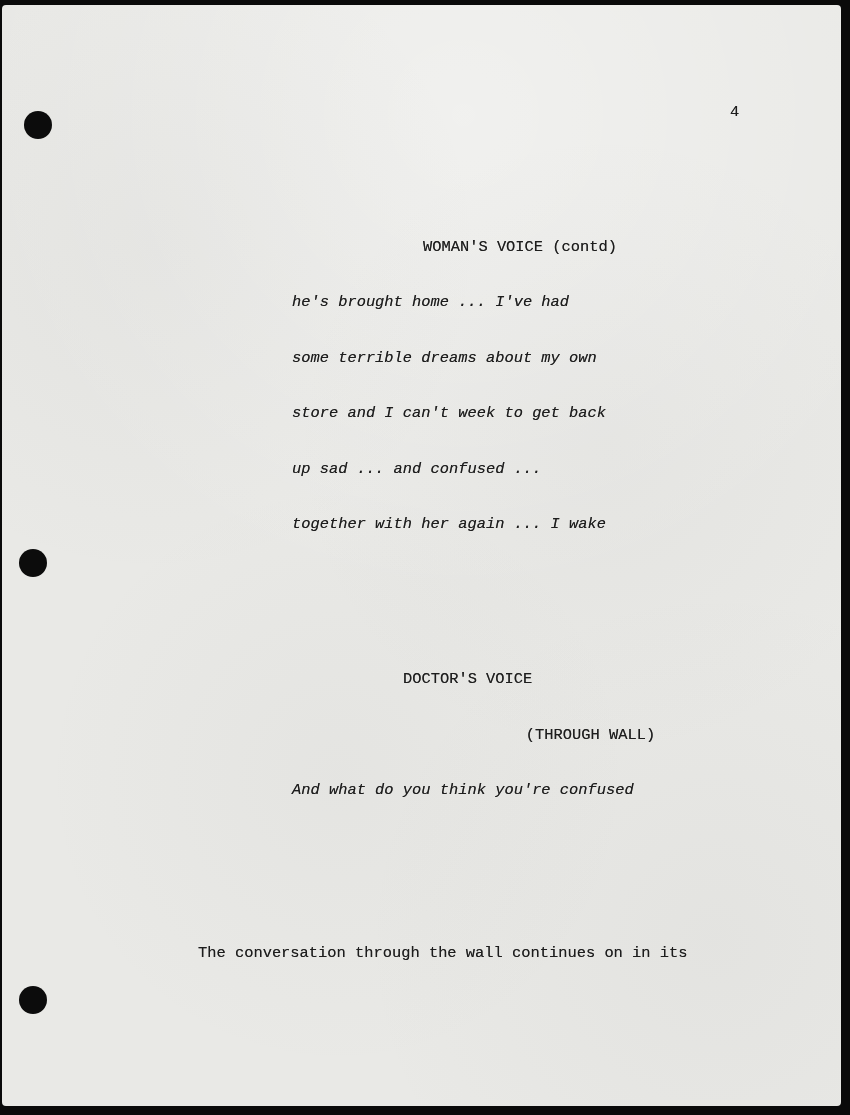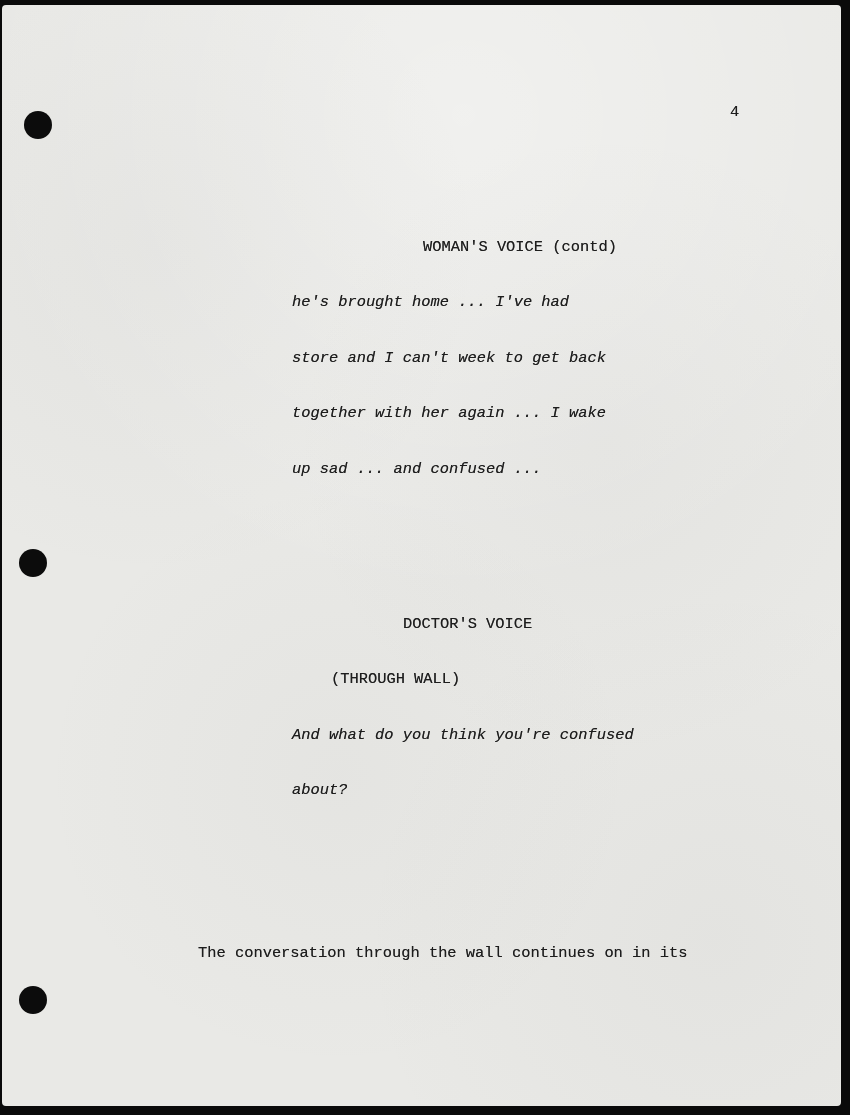--- a/index.html
+++ b/index.html
@@ -49,51 +49,51 @@
     white-space: pre;
     text-shadow: 0 0 0.6px rgba(25,25,25,0.65);
   }
   .line { min-height: 18.5px; }
   .pageno    { margin-top: 47px; margin-left: 730px; }
   .blk-a     { margin-top: 24px; }
   .blk-b     { margin-top: 7px;  }
   .blk-act1  { margin-top: 15px; }
   .ind-action { margin-left: 198px; }
   .ind-dial   { margin-left: 292px; font-style: italic; }
-  .ind-par    { margin-left: 331px; }
+  .ind-par    { margin-left: 331px; text-align: center; }
   .ind-cn-a   { margin-left: 423px; }
   .ind-cn-b   { margin-left: 403px; }
 </style>
 </head>
 <body>
 
 <div class="page">
   <div class="paper">
     <div class="hole hole-1"></div>
     <div class="hole hole-2"></div>
     <div class="hole hole-3"></div>
   </div>
 
   <div class="content">
 
     <div class="line pageno">4</div>
 
     <div class="blk-a">
       <div class="line ind-cn-a">WOMAN'S VOICE (contd)</div>
       <div class="line ind-dial">he's brought home ... I've had</div>
+      <div class="line ind-dial">some terrible dreams about my own</div>
       <div class="line ind-dial">store and I can't week to get back</div>
+      <div class="line ind-dial">up sad ... and confused ...</div>
       <div class="line ind-dial">together with her again ... I wake</div>
-      <div class="line ind-dial">up sad ... and confused ...</div>
     </div>
 
     <div class="blk-b">
       <div class="line ind-cn-b">DOCTOR'S VOICE</div>
       <div class="line ind-par">(THROUGH WALL)</div>
       <div class="line ind-dial">And what do you think you're confused</div>
-      <div class="line ind-dial">about?</div>
     </div>
 
     <div class="blk-act1">
       <div class="line ind-action">The conversation through the wall continues on in its</div>
       
       
     </div>
 
     
 

